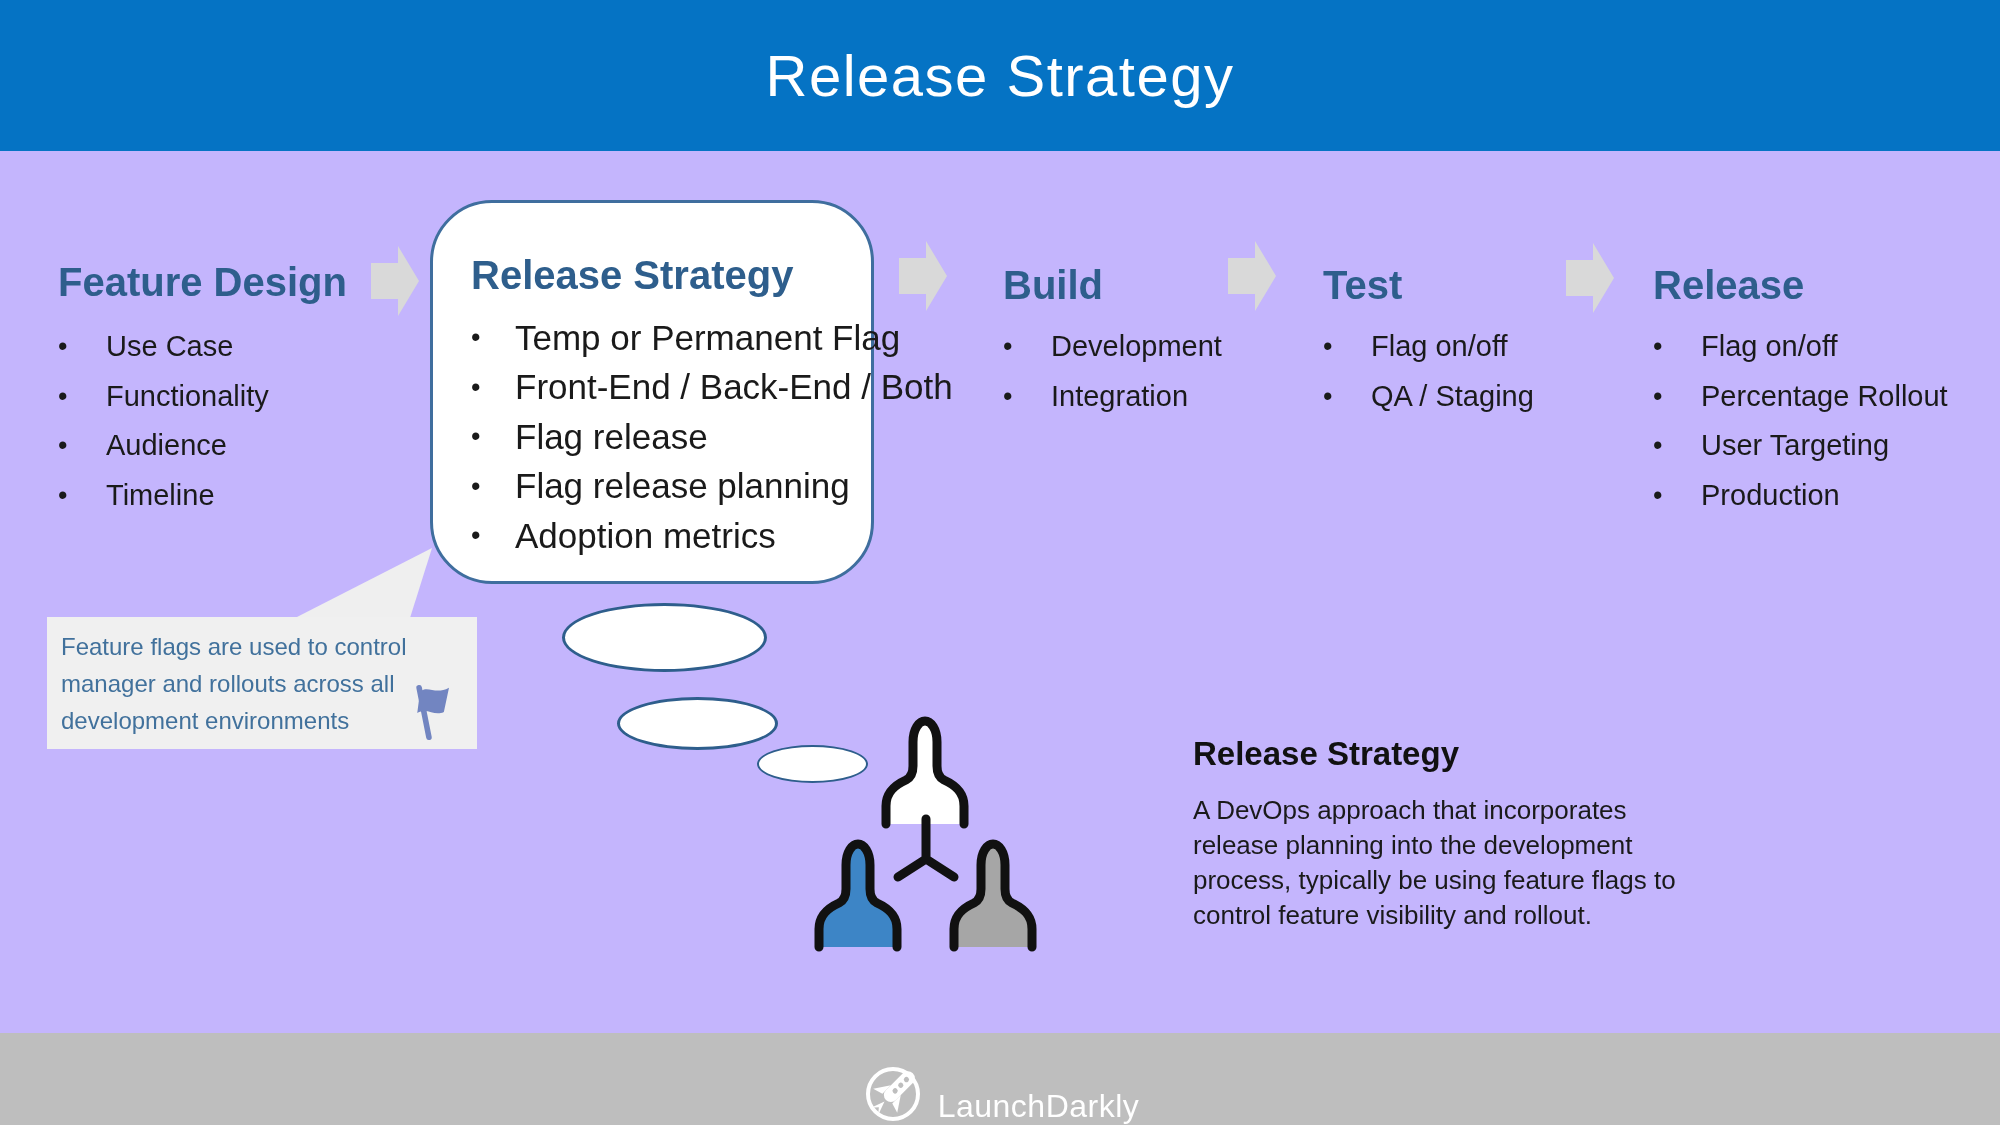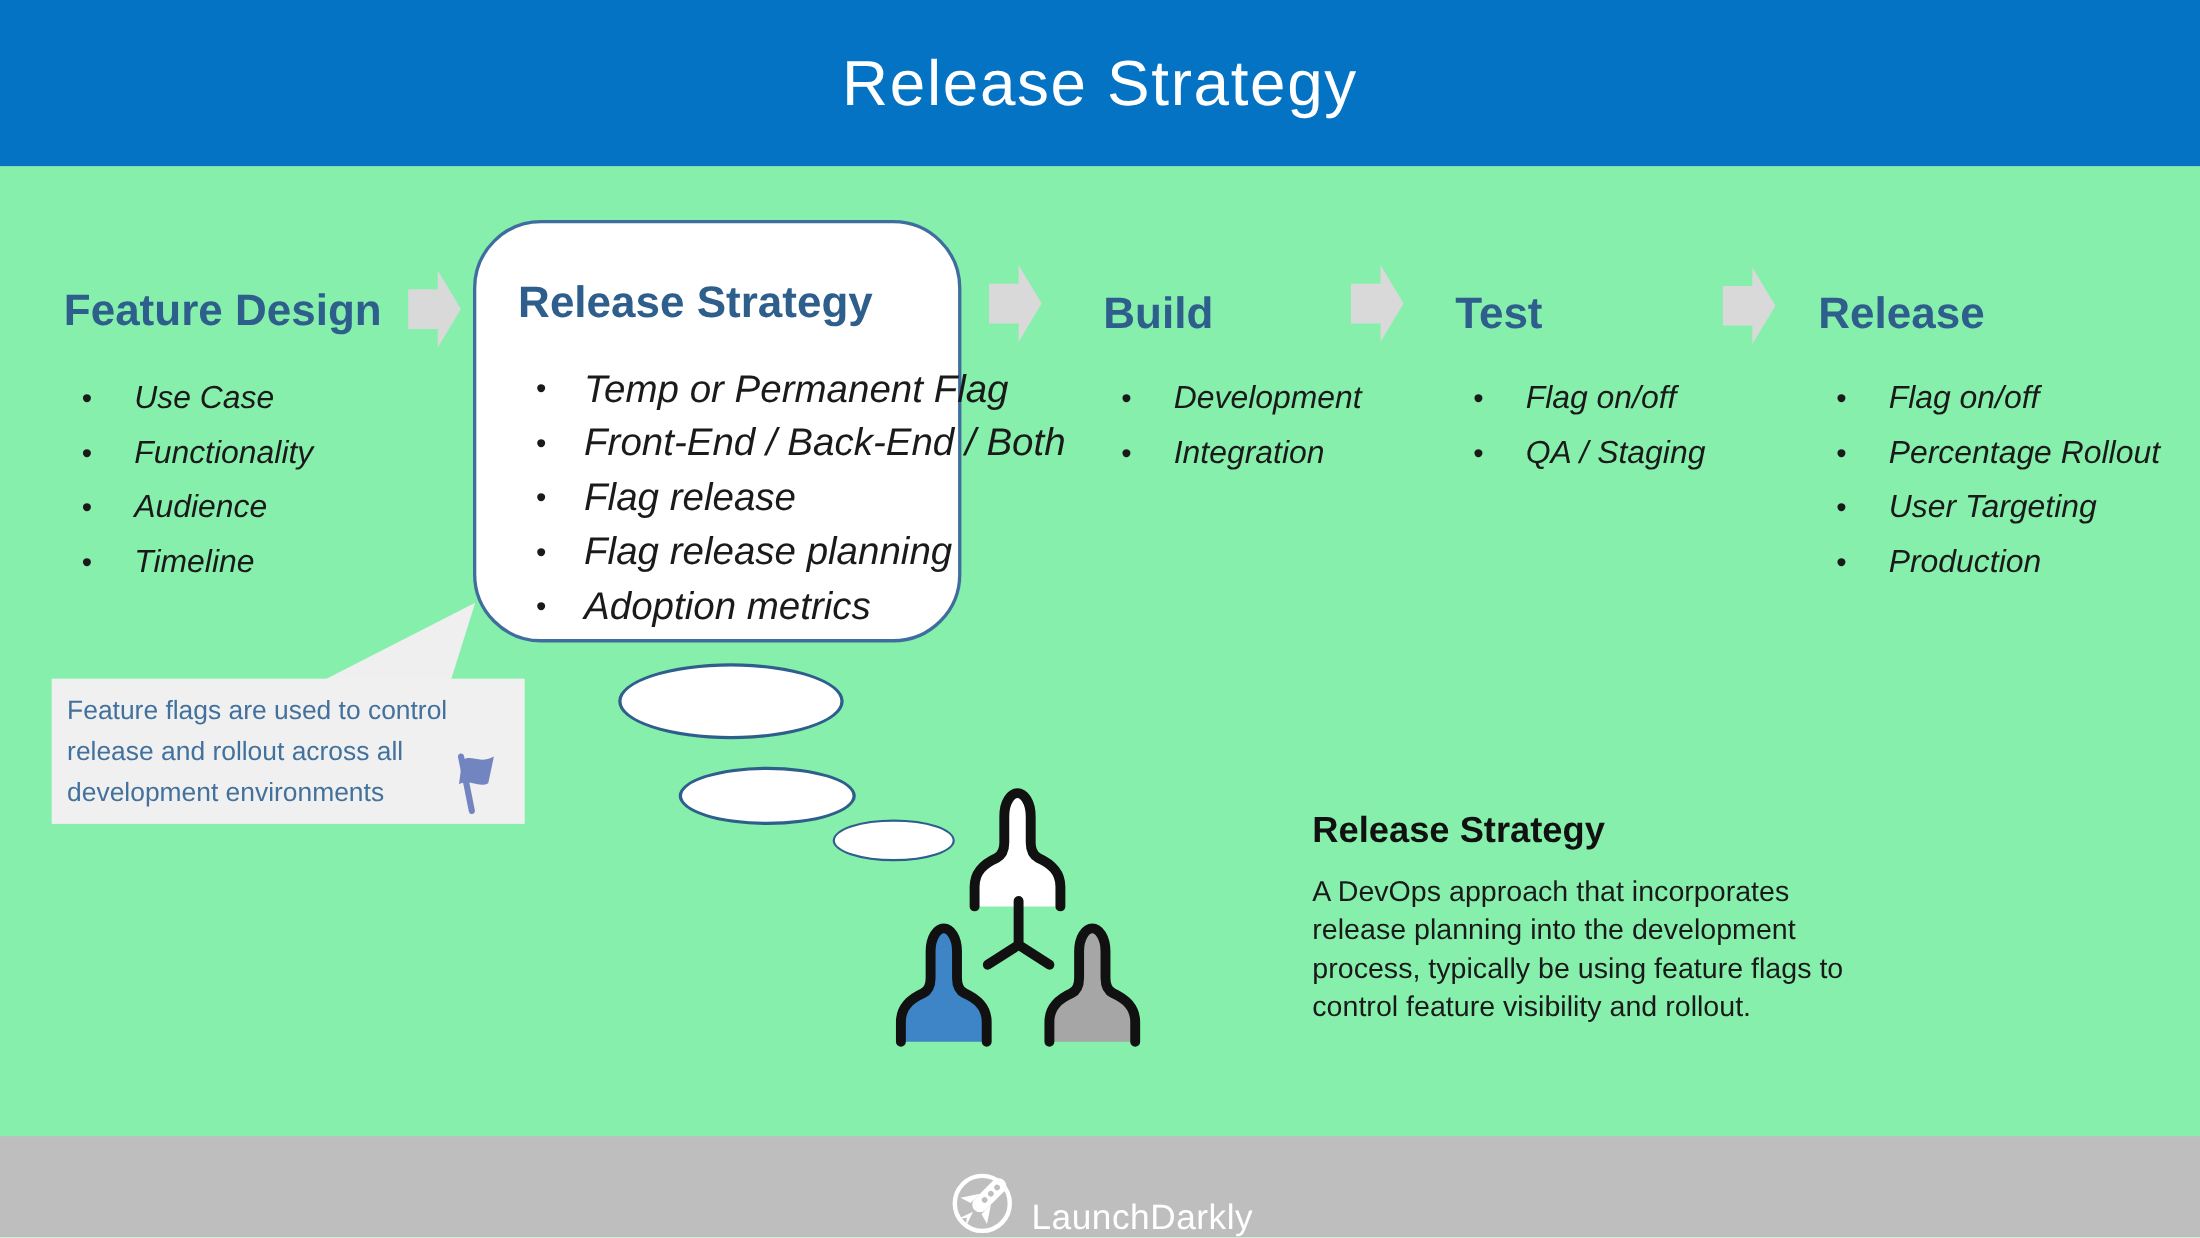--- a/index.html
+++ b/index.html
@@ -1,27 +1,27 @@
 <!DOCTYPE html>
 <html><head>
 <meta charset="utf-8">
 <style>
   html,body{margin:0;padding:0;background:#fff;}
   body{font-family:"Liberation Sans","DejaVu Sans",sans-serif;}
-  .slide{position:relative;width:2000px;height:1125px;background:#86efac;overflow:hidden;}
+  .slide{position:relative;width:2000px;height:1125px;background:#c4b5fd;overflow:hidden;}
 
   
   .banner{position:absolute;left:0;top:0;width:2000px;height:151px;background:#0573C4;
           display:flex;align-items:center;justify-content:center;}
   .banner h1{margin:0;font-size:58px;font-weight:400;color:#ffffff;letter-spacing:1.5px;}
 
   
   .col{position:absolute;}
   .col h2{position:absolute;left:0;top:13px;margin:0;font-size:40px;font-weight:700;color:#2E5E8C;white-space:nowrap;}
-  .col ul{position:absolute;left:0;list-style:none;margin:16px;padding:0;font-style:italic;}
+  .col ul{position:absolute;left:0;list-style:none;margin:0;padding:0;}
   .col li{display:flex;align-items:center;height:49.5px;font-size:29px;color:#1a1a1a;white-space:nowrap;}
   .col li::before{content:"•";width:48px;font-size:27px;color:#1a1a1a;flex:0 0 48px;}
   #col-feature{left:58px;top:247px;width:340px;}
   #col-feature ul{top:75px;}
   #col-build{left:1003px;top:250px;width:300px;}
   #col-build ul{top:72px;}
   #col-test{left:1323px;top:250px;width:300px;}
   #col-test ul{top:72px;}
   #col-release{left:1653px;top:250px;width:340px;}
   #col-release ul{top:72px;}
@@ -173,21 +173,21 @@
         </li>
     </ul>
   </div>
 
   <svg class="callout-pointer" viewBox="0 0 160 80">
     <polygon points="7,78 122,78 144,8" fill="#EFEFEF"></polygon>
   </svg>
 
   <div class="callout">
     <div class="callout-text">Feature flags are used to control
-release and rollout across all
+manager and rollouts across all
 development environments</div>
     <svg class="flag-icon" viewBox="0 0 60 62">
       <path d="M13 5 L23.5 58" stroke="#7285C1" stroke-width="6" stroke-linecap="round" fill="none"></path>
       <path d="M14 9 C23 2 30 13 45 5 L39.5 31 C29 36 22 26 11 32 Z" fill="#7285C1"></path>
     </svg>
   </div>
 
   <div class="bubble" id="bubble-1"></div>
   <div class="bubble" id="bubble-2"></div>
   <div class="bubble" id="bubble-3"></div>

